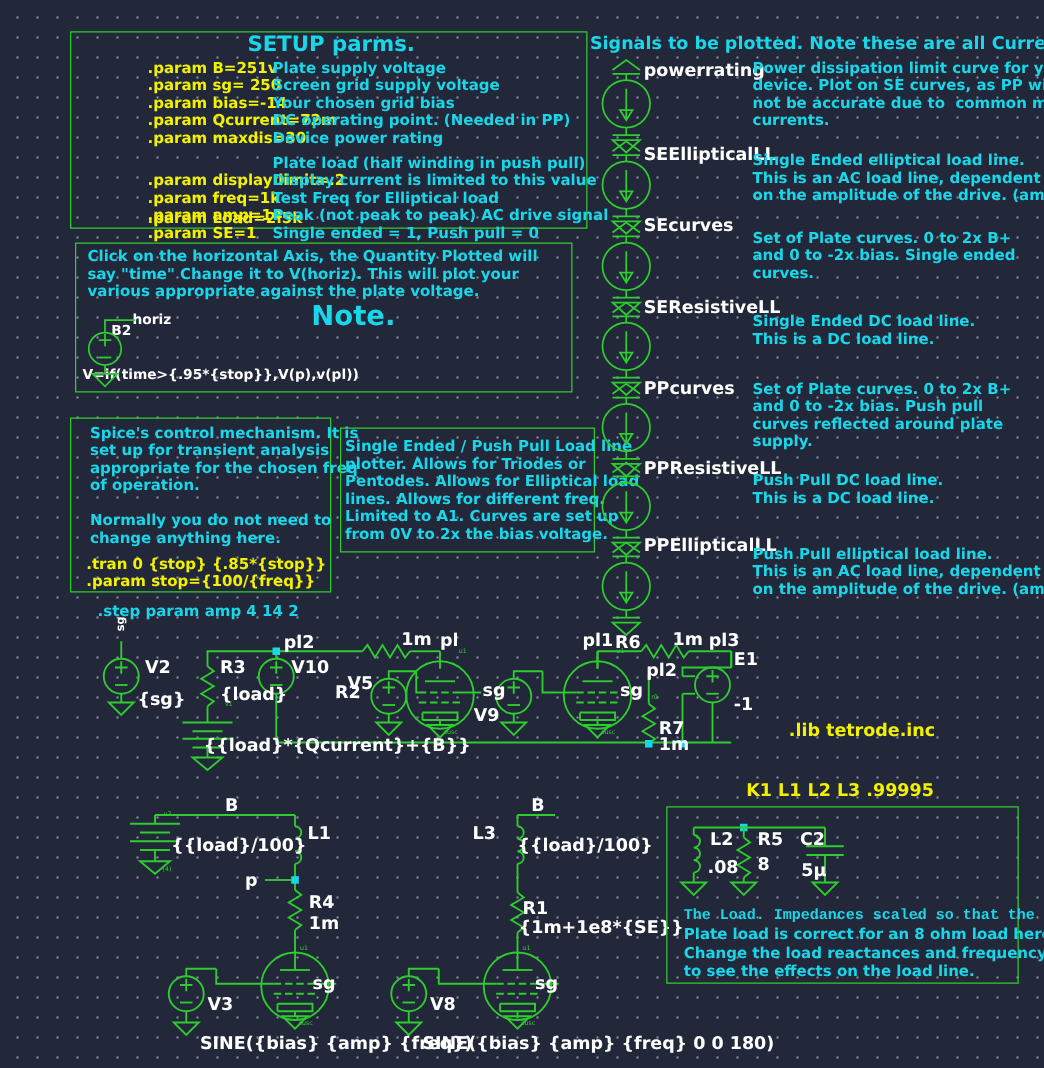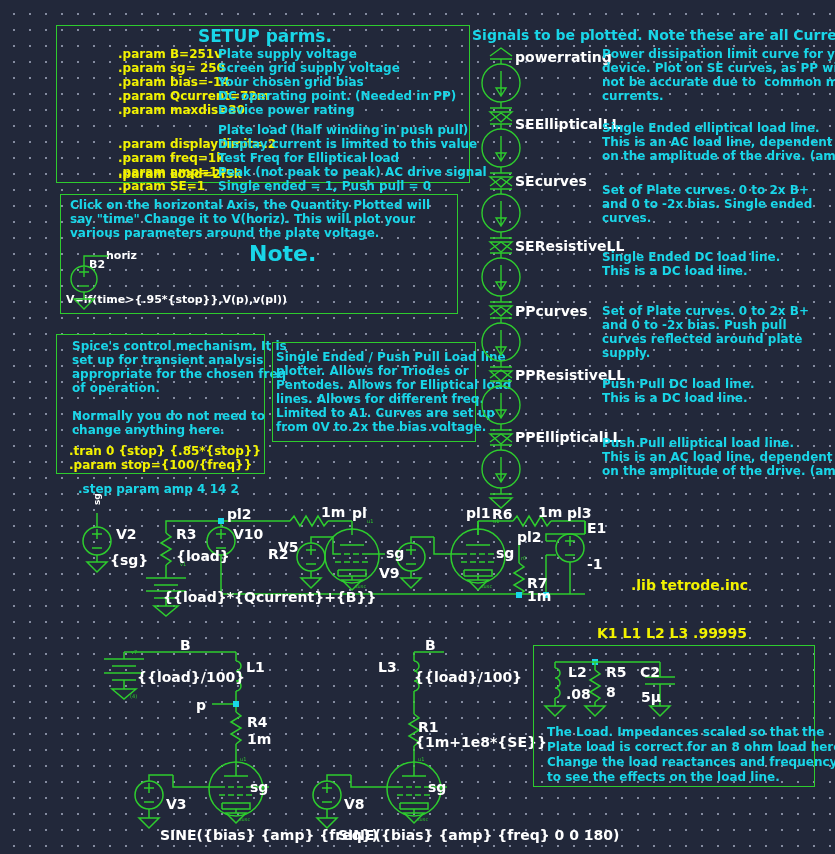--- a/index.html
+++ b/index.html
@@ -61,21 +61,21 @@
     <div class="t cy f12" style="left: 218px; top: 124px;">Plate load (half winding in push pull)</div>
     <div class="t cy f12" style="left: 218px; top: 138px;">Display current is limited to this value</div>
     <div class="t cy f12" style="left: 218px; top: 152px;">Test Freq for Elliptical load</div>
     <div class="t cy f12" style="left: 218px; top: 166px;">Peak (not peak to peak) AC drive signal</div>
     <div class="t cy f12" style="left: 218px; top: 180px;">Single ended = 1, Push pull = 0</div>
   </div>
 
 <div class="box" style="left:60px;top:194px;width:398px;height:120px;"></div>
 <div class="t cy f12" style="left:70px;top:199px;">Click on the horizontal Axis, the Quantity Plotted will</div>
 <div class="t cy f12" style="left:70px;top:213px;">say "time" Change it to V(horiz). This will plot your</div>
-<div class="t cy f12" style="left:70px;top:227px;">various parameters around the plate voltage.</div>
+<div class="t cy f12" style="left:70px;top:227px;">various appropriate against the plate voltage.</div>
 <div class="t cy f22" style="left:205px;top:243px;margin-left:44px;">Note.</div>
 <div class="t wh f11" style="left:106px;top:250px;">horiz</div>
 <div class="t wh f11" style="left:89px;top:259px;">B2</div>
 <div class="t wh f11" style="left:66px;top:294px;">V=if(time&gt;{.95*{stop}},V(p),v(pl))</div>
 <svg width="835" height="854">
   <g stroke="#2ecc2e" stroke-width="1.4" fill="none">
 
     <path d="M84 266 L84 256 L108 256"></path>
     <circle cx="84" cy="279" r="13"></circle>
     <path d="M79 272 L89 272 M84 267 L84 277"></path>
@@ -399,16 +399,16 @@
     <path d="M660 684 L660 706"></path>
     <path d="M650 706 L670 706 L660 716 Z"></path>
   </g>
 </svg>
 <div class="t wh f13" style="left:568px;top:665px;">L2</div>
 <div class="t wh f13" style="left:566px;top:687px;">.08</div>
 <div class="t wh f13" style="left:606px;top:665px;">R5</div>
 <div class="t wh f13" style="left:606px;top:685px;">8</div>
 <div class="t wh f13" style="left:640px;top:665px;">C2</div>
 <div class="t wh f13" style="left:641px;top:690px;">5µ</div>
-<div class="t cy f12" style="left:547px;top:726px;">The Load. Impedances scaled so that the</div>
+<div class="t cy f12" style="left:547px;top:726px;font-family:Liberation Mono, monospace;">The Load. Impedances scaled so that the</div>
 <div class="t cy f12" style="left:547px;top:741px;">Plate load is correct for an 8 ohm load here.</div>
 <div class="t cy f12" style="left:547px;top:756px;">Change the load reactances and frequency</div>
 <div class="t cy f12" style="left:547px;top:771px;">to see the effects on the load line.</div>
 
 </body></html>

